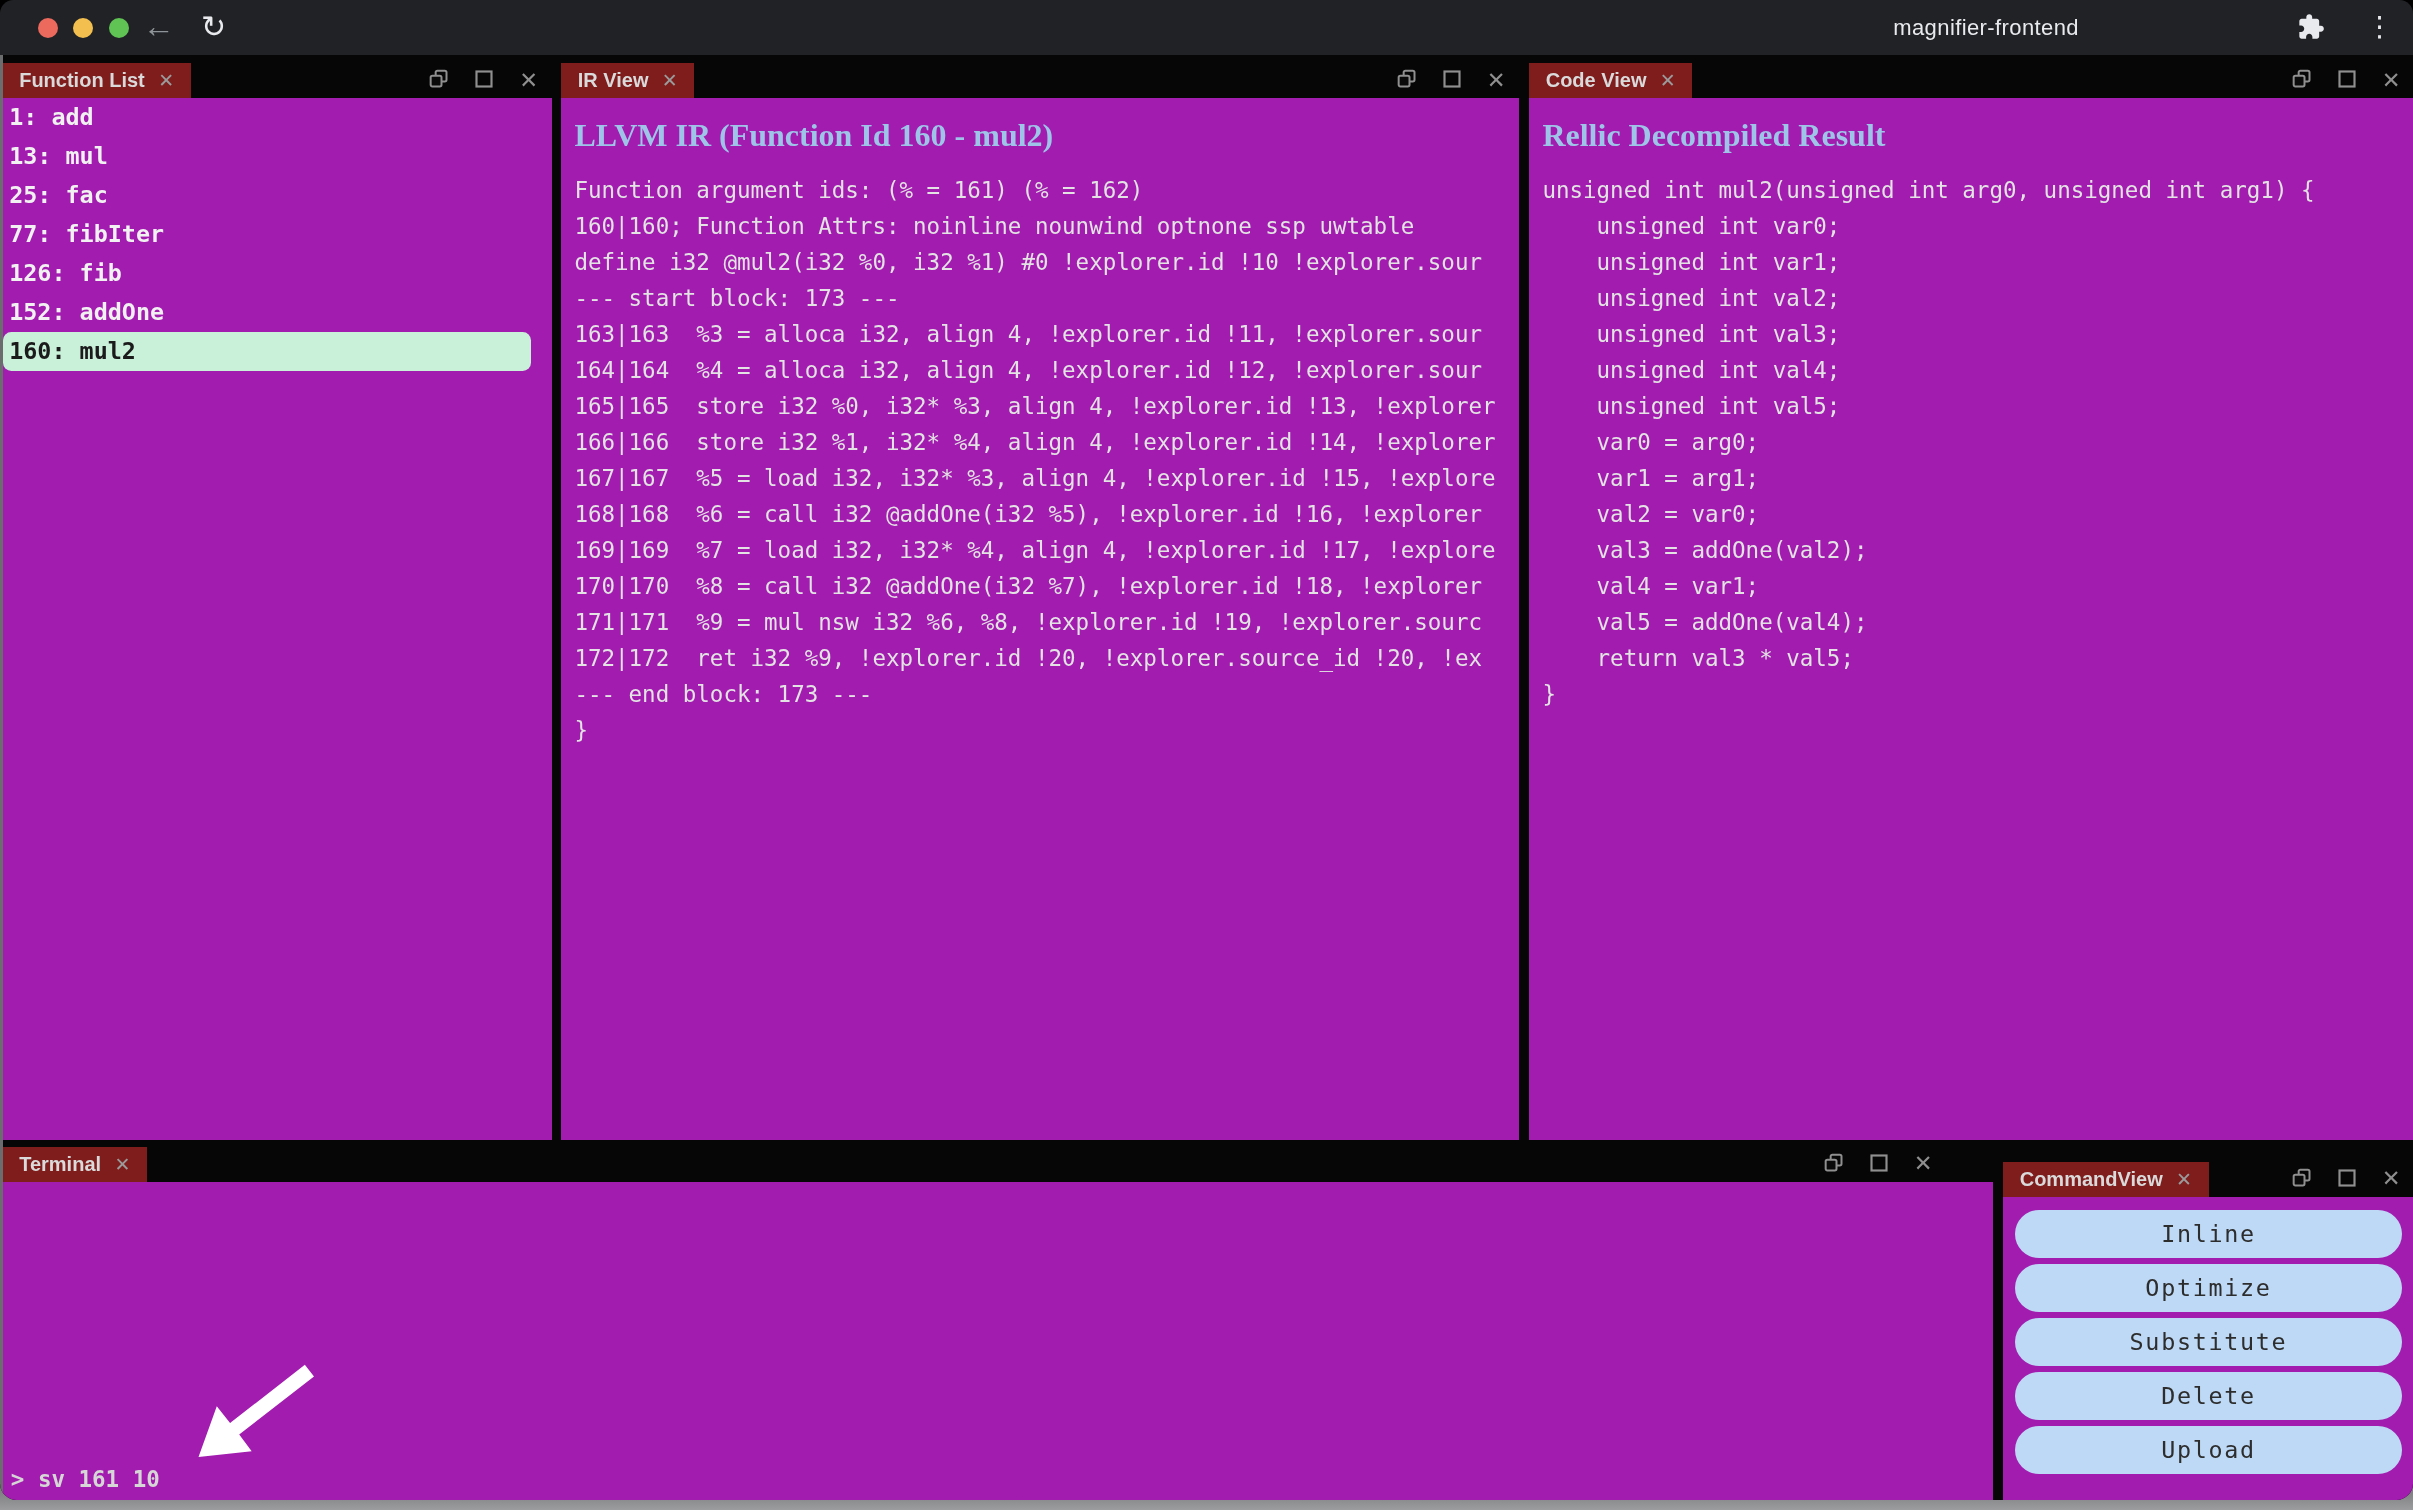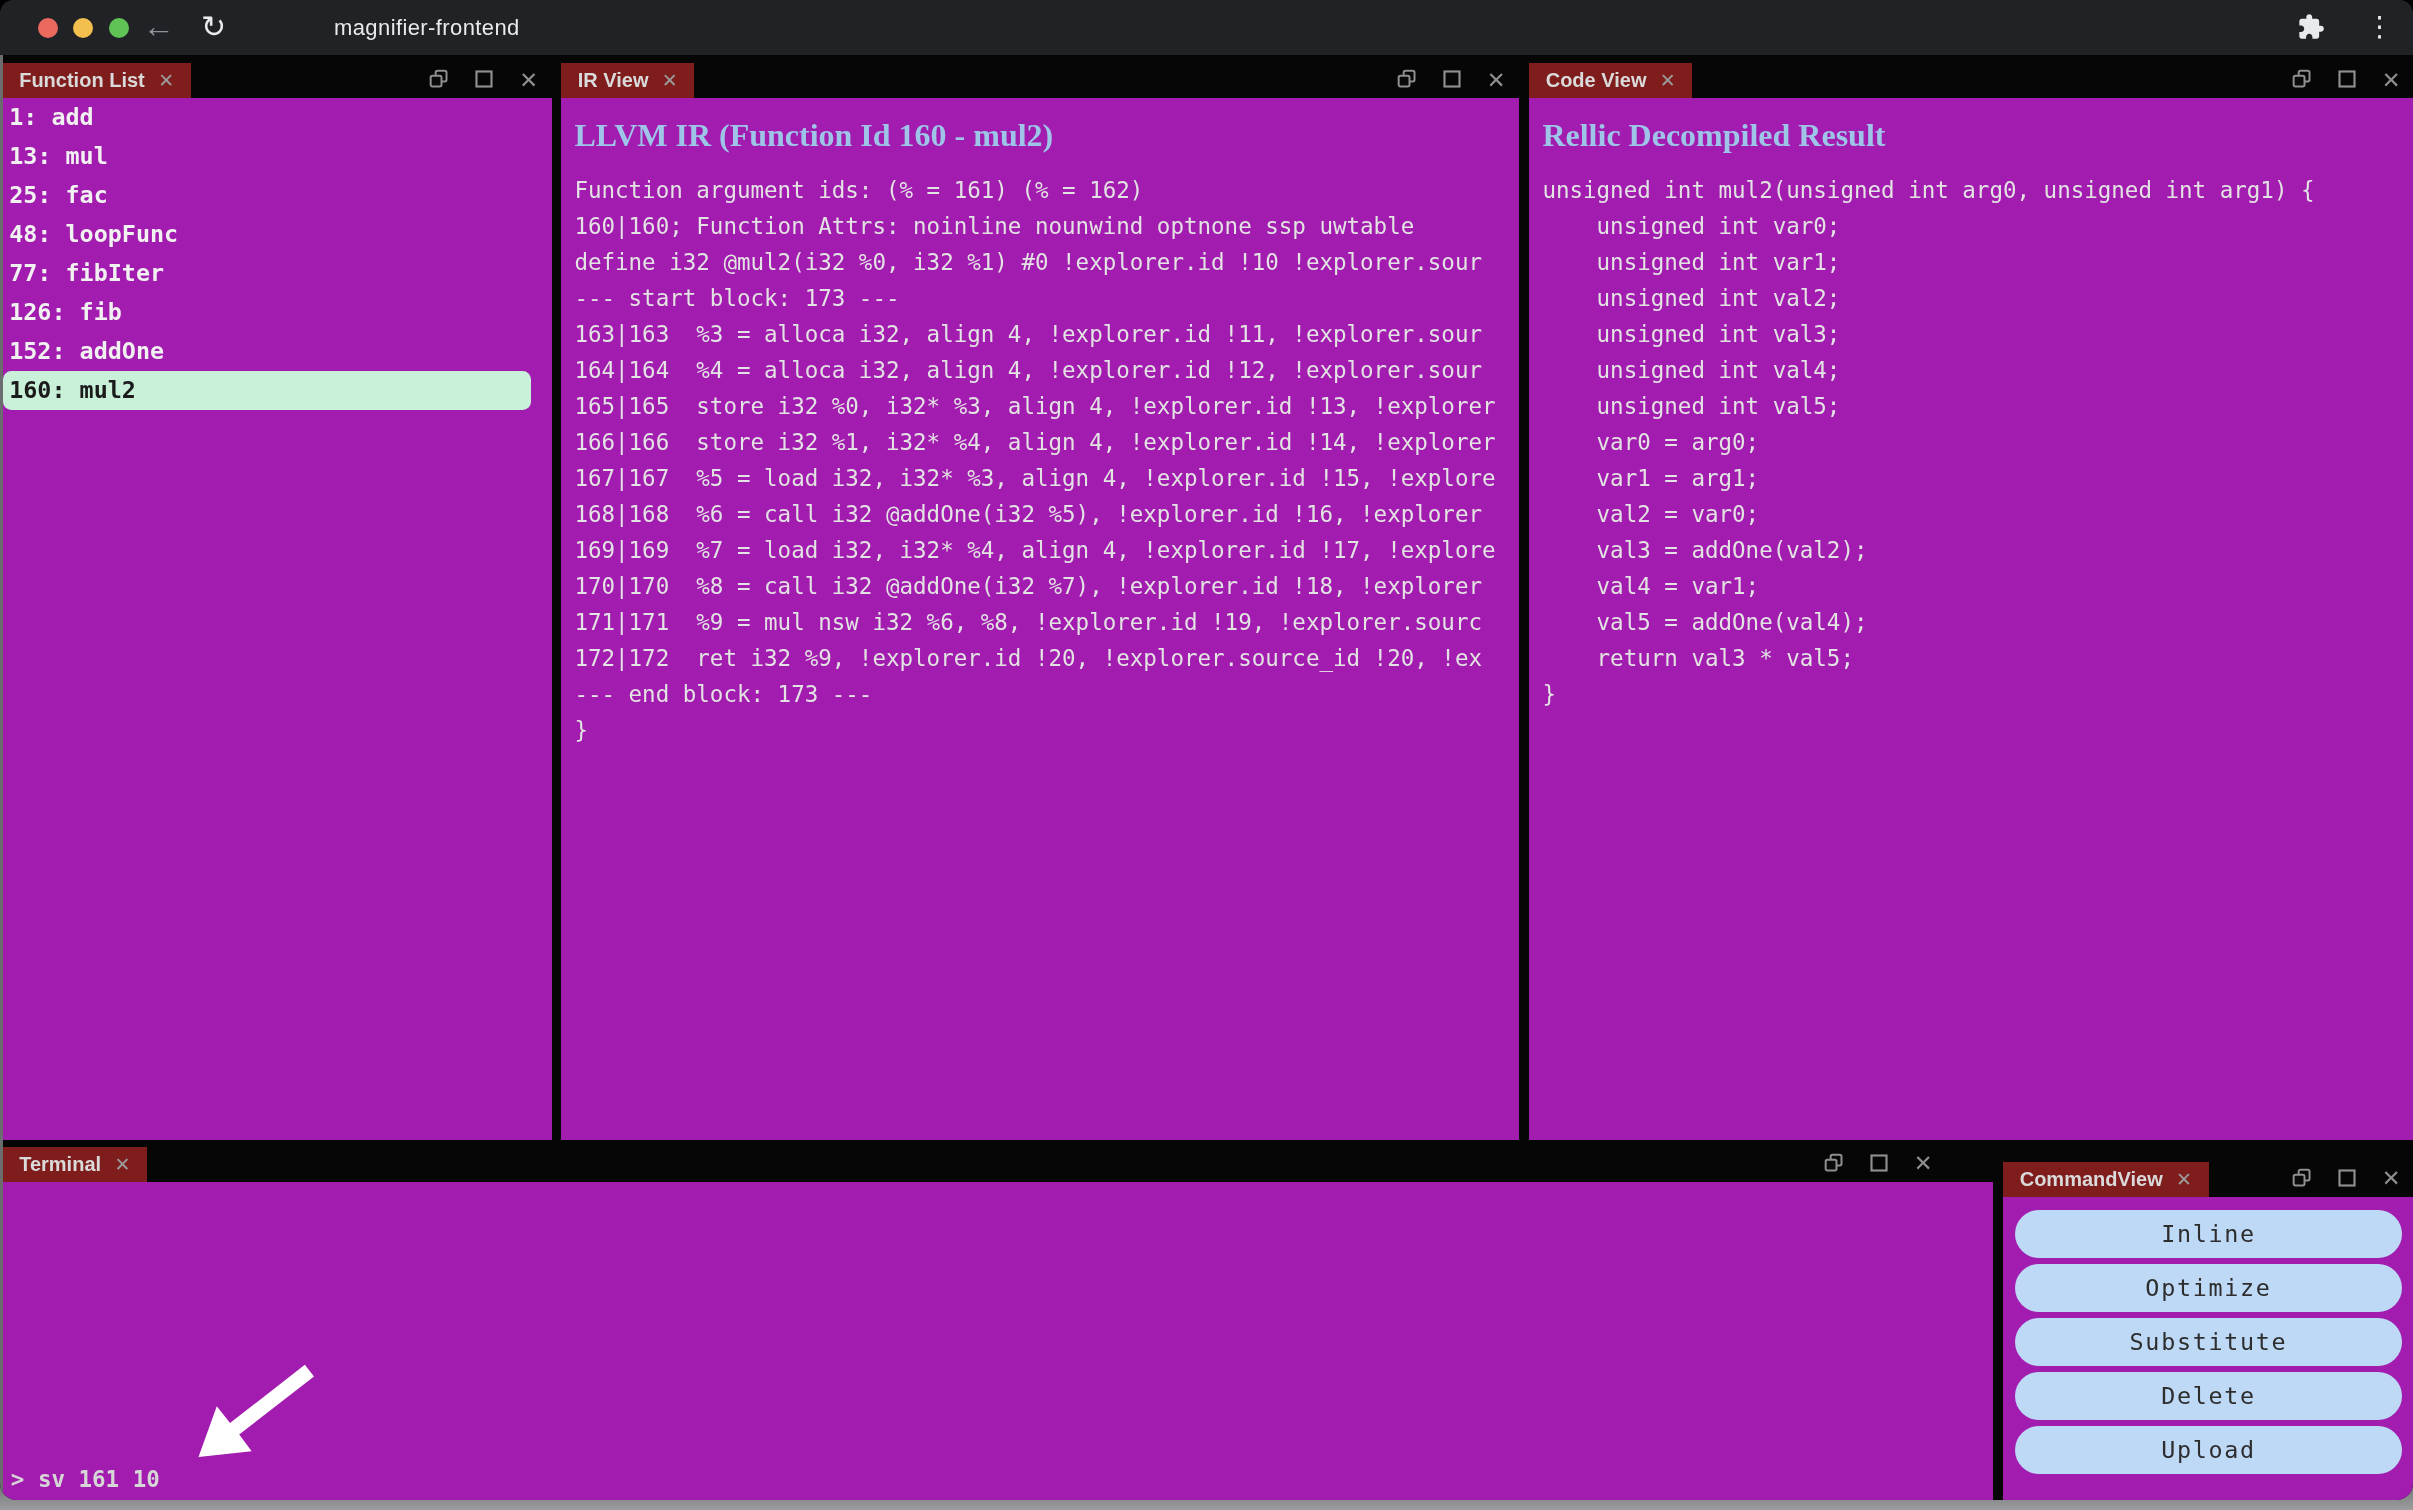--- a/index.html
+++ b/index.html
@@ -14,21 +14,21 @@
   }
   .traffic{position:absolute;top:17.5px;width:20px;height:20px;border-radius:50%;}
   .tl-red{left:38px;background:#ec695e;}
   .tl-yellow{left:73px;background:#f3bf4e;}
   .tl-green{left:109px;background:#5fc454;}
   .nav-glyph{position:absolute;top:0;height:55px;line-height:53px;text-align:center;}
   .nav-back{left:140px;width:37px;font-size:32px;color:#8e9398;}
   .nav-refresh{left:195px;width:37px;font-size:30px;color:#e8eaed;}
   .tb-title{
     position:absolute;left:334px;right:334px;top:0;height:55px;line-height:55px;
-    text-align:left;font-size:22px;color:#e8eaed;letter-spacing:0.4px;
+    text-align:right;font-size:22px;color:#e8eaed;letter-spacing:0.4px;
   }
   .ext-icon{position:absolute;left:2297px;top:13.4px;}
   .menu-dots{position:absolute;left:2363px;top:0;height:55px;line-height:53px;font-size:28px;color:#e8eaed;width:33px;text-align:center;}
   .bottom-strip{
     position:absolute;left:0;top:1484px;width:2413px;height:27px;z-index:0;
     background:linear-gradient(180deg,#737476,#9d9ea0);
   }
   
   .app{
     position:absolute;left:0;top:55px;width:2413px;height:1445px;
@@ -120,21 +120,20 @@
       </div>
     </div>
     <div class="panel-body">
 
         <div class="fl-item">1: add</div>
 
         <div class="fl-item">13: mul</div>
 
         <div class="fl-item">25: fac</div>
 
-        <div class="fl-item">48: loopFunc</div>
 
         <div class="fl-item">77: fibIter</div>
 
         <div class="fl-item">126: fib</div>
 
         <div class="fl-item">152: addOne</div>
 
         <div class="fl-item selected">160: mul2</div>
       </div>
   </div>

